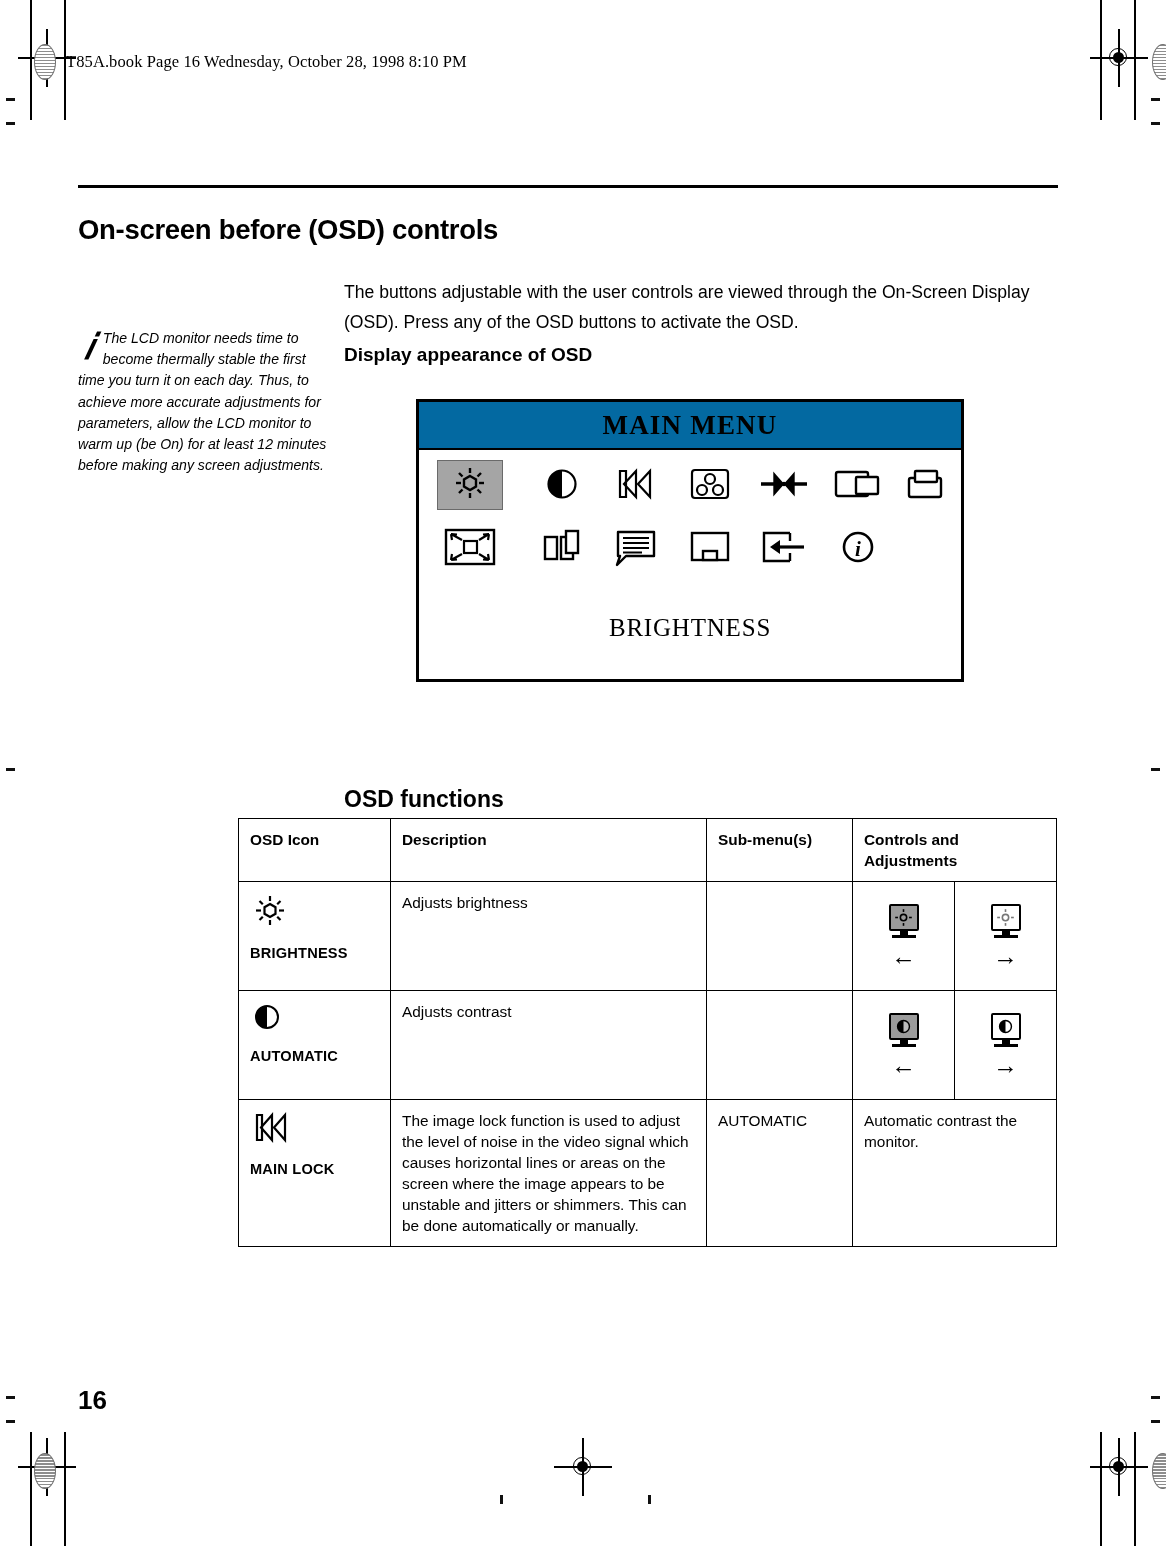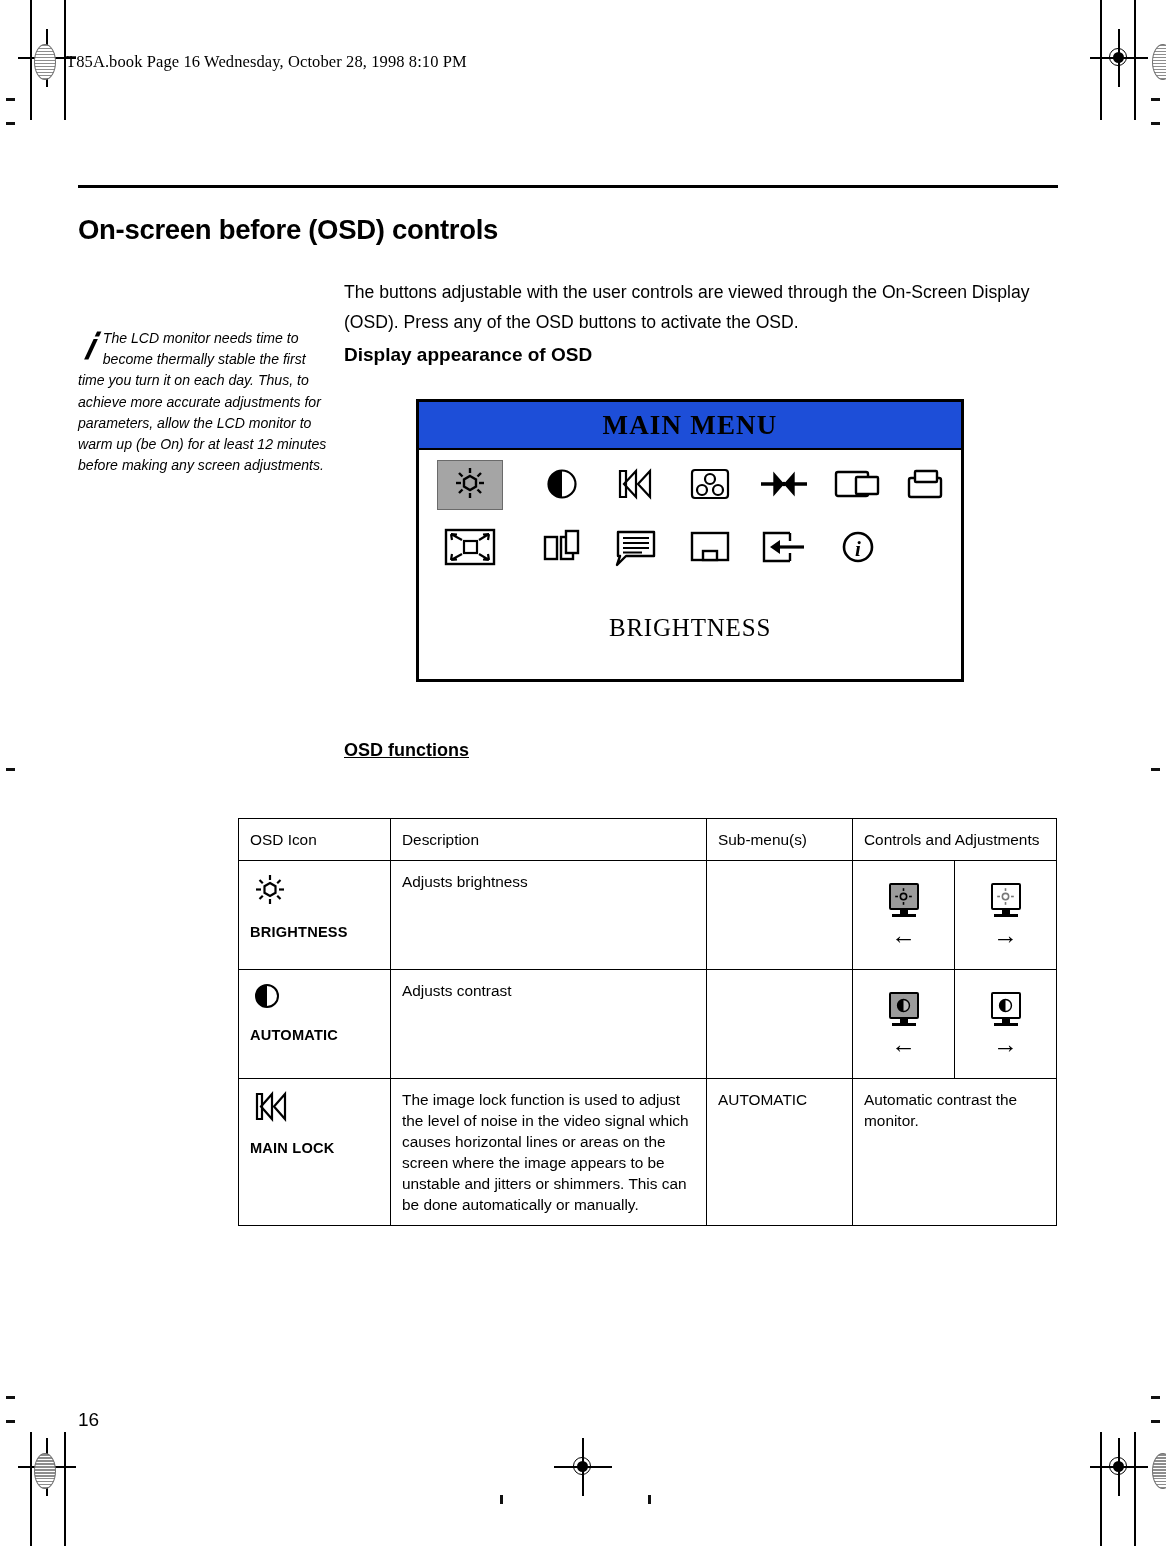--- a/index.html
+++ b/index.html
@@ -59,43 +59,43 @@
   }
   .intro {
     position: absolute; left: 344px; top: 259px; width: 712px;
     font-size: 17.6px; line-height: 30px;
   }
   .subhead {
     position: absolute; left: 344px; top: 328px;
     font-size: 19px; font-weight: bold;
   }
   .subhead2 {
-    position: absolute; left: 344px; top: 725px;
-    font-size: 18px; font-weight: bold; text-decoration: underline;
+    position: absolute; left: 344px; top: 767px;
+    font-size: 23px; font-weight: bold;
   }
 
   
   .note {
     position: absolute; left: 78px; top: 328px; width: 253px;
     font-size: 14.1px; font-style: italic; line-height: 21.2px;
     text-align: left;
   }
   .note .glyph {
     float: left; font-family: "Liberation Serif", serif;
     font-style: italic; font-weight: bold; font-size: 37px;
     line-height: 34px; margin: 2px 9px 0 6px;
   }
 
   
   .osd {
     position: absolute; left: 416px; top: 399px; width: 548px; height: 283px;
     border: 3px solid #000; box-sizing: border-box; background: #fff;
   }
   .osd-title {
-    height: 46px; background: #1d4ed8; border-bottom: 2px solid #000;
+    height: 46px; background: #0369a1; border-bottom: 2px solid #000;
     display: flex; align-items: center; justify-content: center;
   }
   .osd-title span {
     font-family: "Liberation Serif", serif; font-weight: bold;
     font-size: 27px; letter-spacing: 1.2px;
   }
   .osd-grid { position: relative; height: 150px; }
   .osd-cell {
     position: absolute; width: 66px; height: 50px;
     display: flex; align-items: center; justify-content: center;
@@ -108,21 +108,21 @@
 
   
   .tbl {
     position: absolute; left: 238px; top: 818px; width: 818px;
     border-collapse: collapse; table-layout: fixed;
   }
   .tbl td, .tbl th {
     border: 1.6px solid #000; vertical-align: top; padding: 10px 11px;
     font-size: 15.4px; line-height: 21px; font-weight: normal; text-align: left;
   }
-  .tbl th { font-weight: normal; }
+  .tbl th { font-weight: bold; }
   .th-icon   { width: 152px; }
   .th-desc   { width: 316px; }
   .th-sub    { width: 146px; }
   .hdr-center { text-align: center; }
   .hdr-mid { vertical-align: middle; }
 
   .icon-cell { text-align: center; vertical-align: middle; padding-top: 14px; }
   .icon-cell .lbl {
     font-size: 14.6px; font-weight: bold; letter-spacing: .2px; margin-top: 6px;
   }
@@ -137,21 +137,21 @@
   .mon .screen {
     position: absolute; left: 2px; top: 0; width: 30px; height: 27px;
     border: 2.4px solid #000; box-sizing: border-box; border-radius: 2px;
     display: flex; align-items: center; justify-content: center;
   }
   .mon .neck { position: absolute; left: 13px; top: 27px; width: 8px; height: 4px; background: #000; }
   .mon .base { position: absolute; left: 5px; top: 31px; width: 24px; height: 3.4px; background: #000; }
 
   .page-num {
     position: absolute; left: 78px; top: 1385px;
-    font-size: 19px; font-weight: normal; margin-top: 24px;
+    font-size: 26px; font-weight: bold;
   }
 </style>
 </head>
 <body>
 
 <div class="reg-target" style="left:30px; top:41px;">
   <div class="hline"></div>
     <div class="vline"></div>
     <div class="ring"></div>
     <div class="dot"></div>

